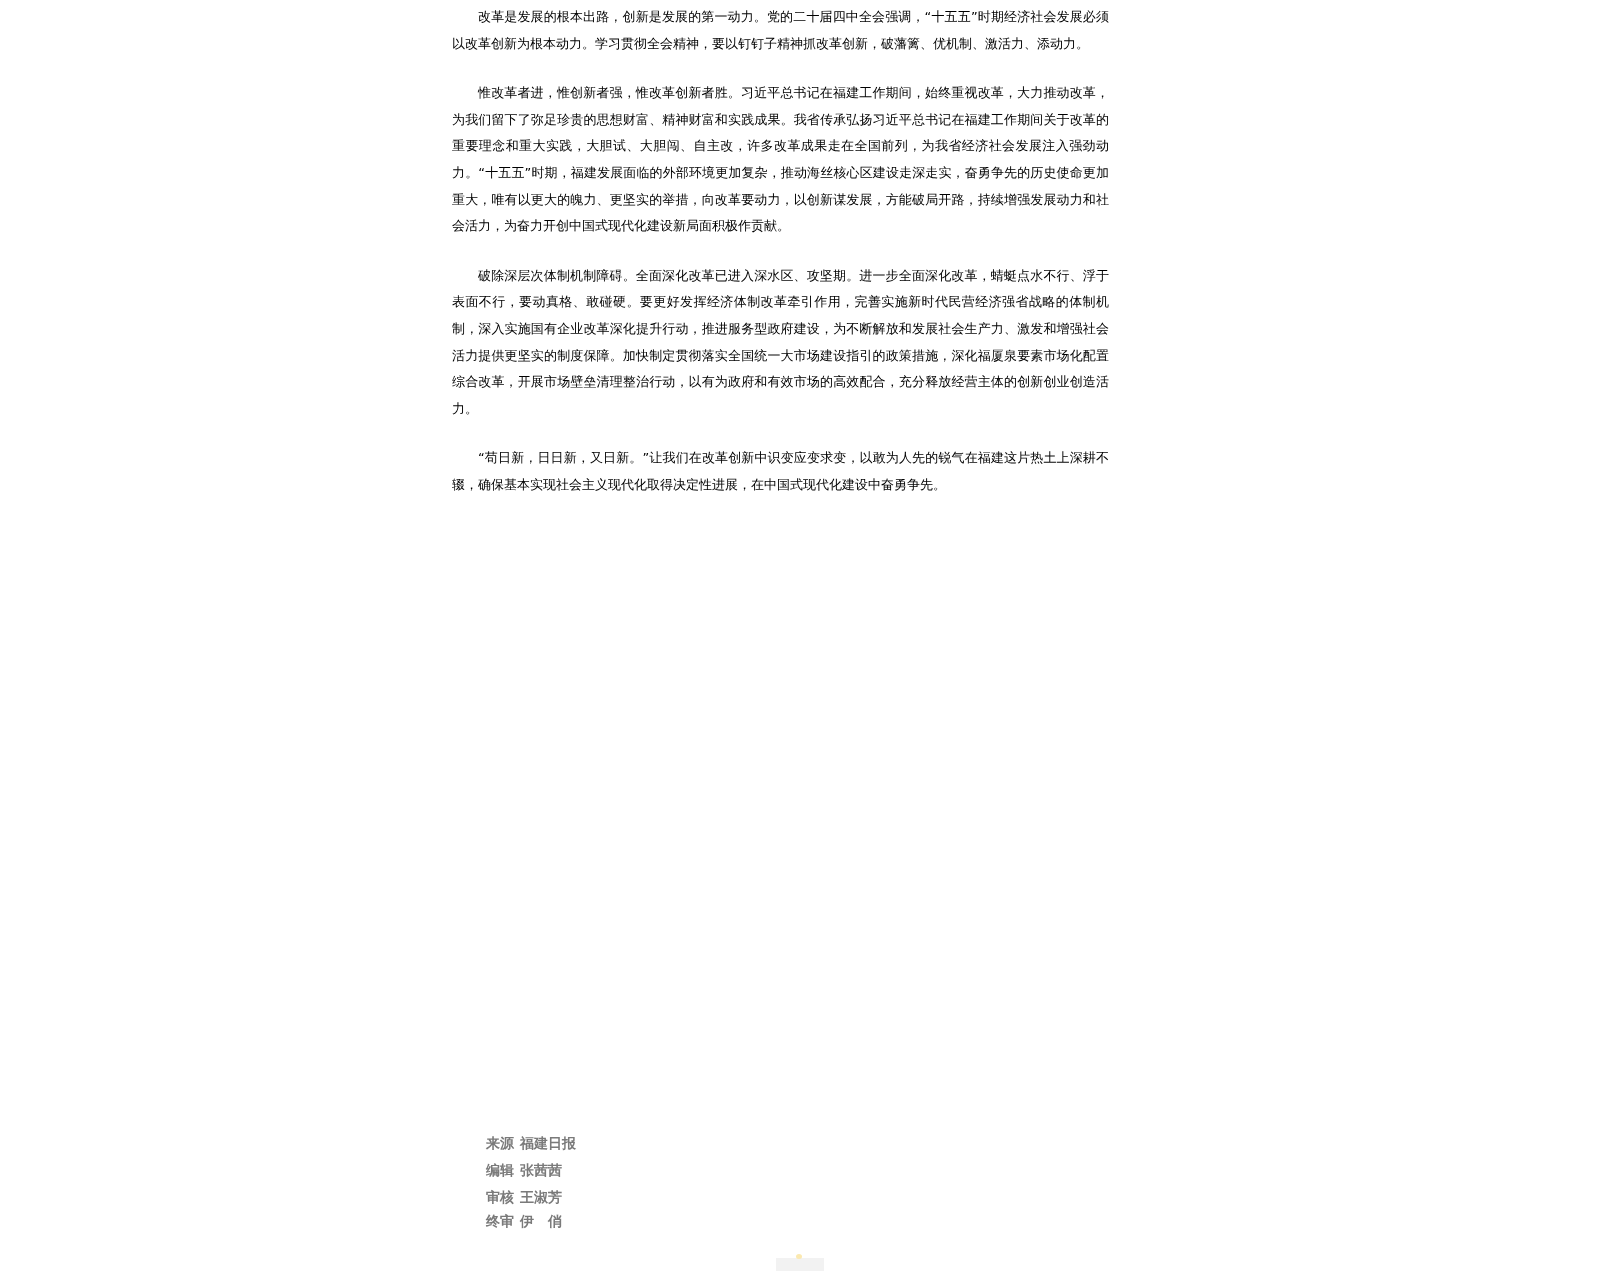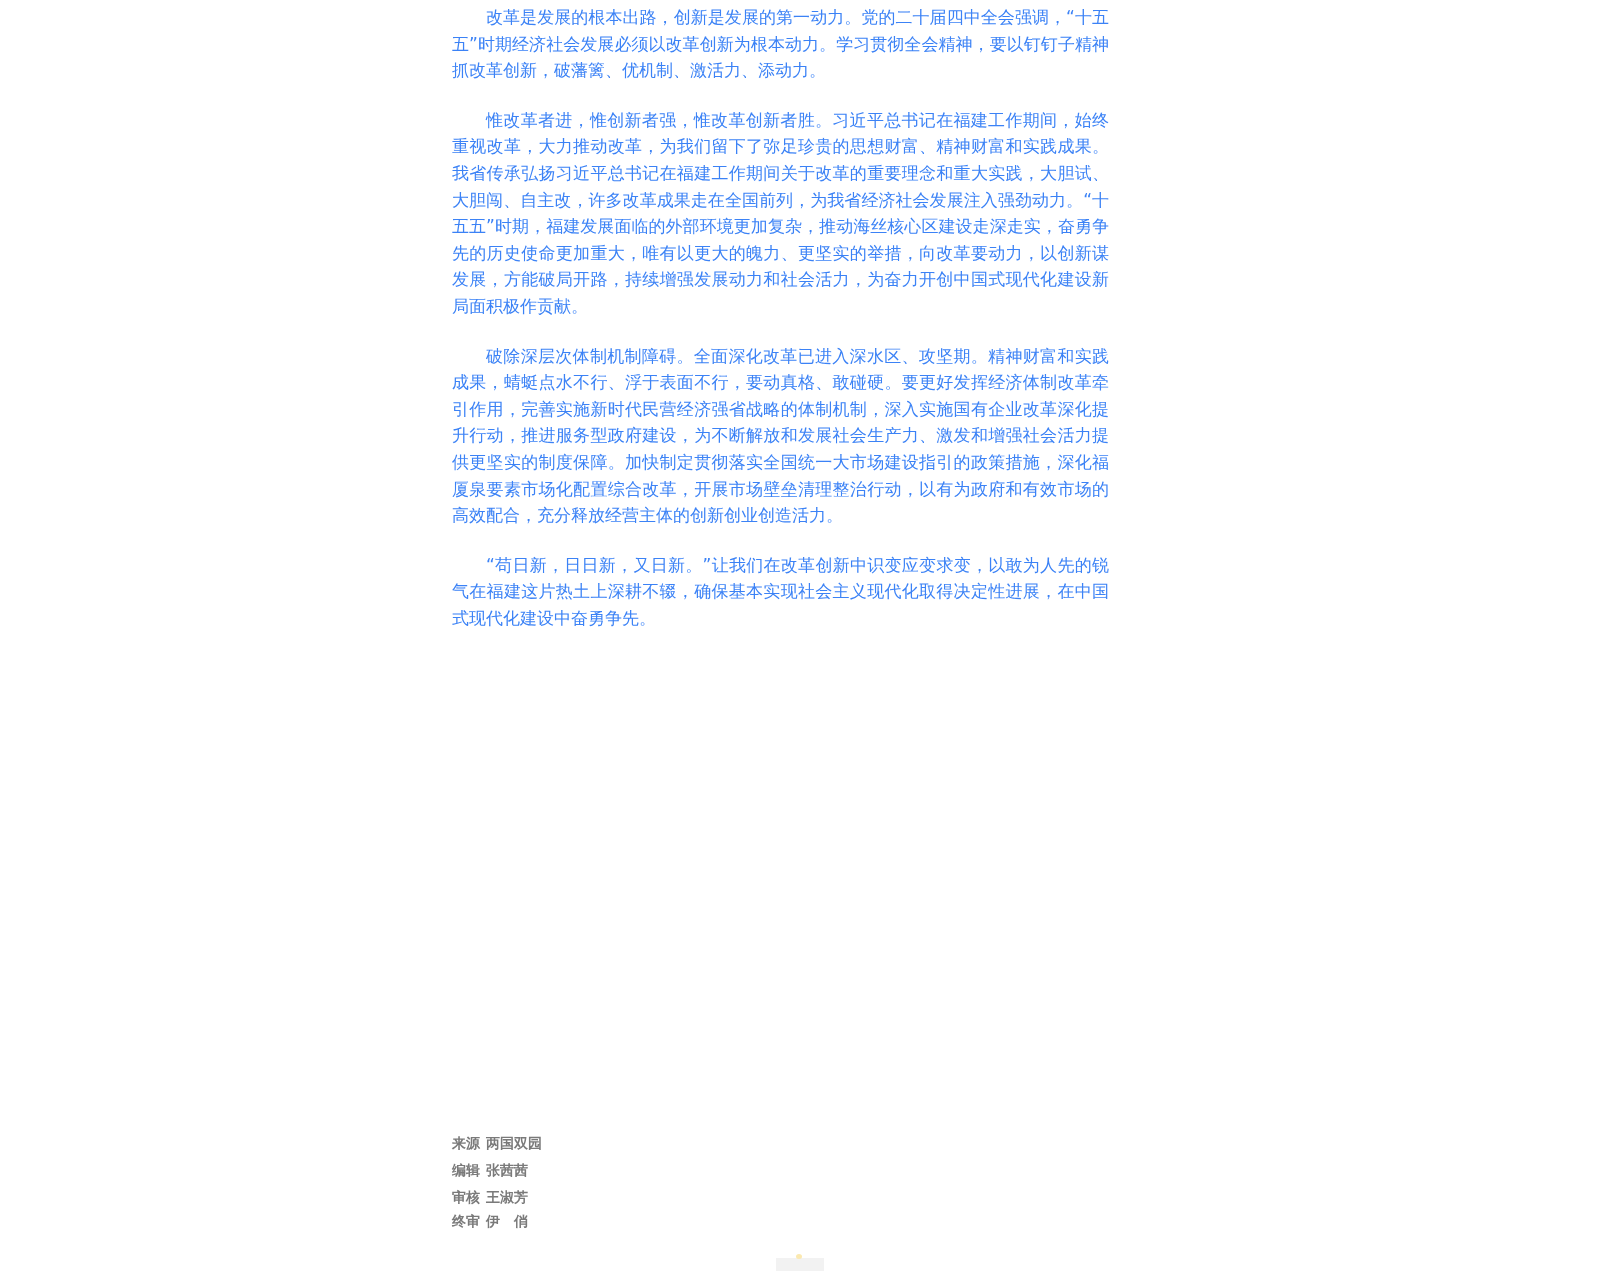--- a/index.html
+++ b/index.html
@@ -15,41 +15,41 @@
       font-family: "DejaVu Sans", "Liberation Sans", sans-serif;
     }
     .article {
       position: absolute;
       left: 452px;
       top: 4px;
       width: 665px;
     }
     .para {
       margin: 0 8px 23px 0;
-      font-size: 17px;
+      font-size: 13px;
       line-height: 26.6px;
-      color: #3b82f6;
+      color: #000000;
       text-indent: 2em;
       text-align: justify;
       letter-spacing: 0px;
     }
     .credits {
       position: absolute;
       left: 452px;
       top: 1130px;
     }
     .credit-line {
       font-size: 14px;
       font-weight: bold;
       color: #7a7a7a;
       line-height: 27px;
       white-space: pre;
     }
     .credit-line.last { line-height: 20px; }
-    .credit-label { margin-right: 6px; }
+    .credit-label { margin-right: 6px; margin-left: 34px; }
     .bottom-widget {
       position: absolute;
       left: 776px;
       top: 1258px;
       width: 48px;
       height: 13px;
       background: #f2f2f2;
     }
     .bottom-widget .dot {
       position: absolute;
@@ -60,26 +60,26 @@
       border-radius: 50%;
       background: #fbe9b0;
     }
   </style>
 </head>
 <body>
 
 <div class="article">
   <p class="para">改革是发展的根本出路，创新是发展的第一动力。党的二十届四中全会强调，“十五五”时期经济社会发展必须以改革创新为根本动力。学习贯彻全会精神，要以钉钉子精神抓改革创新，破藩篱、优机制、激活力、添动力。</p>
   <p class="para">惟改革者进，惟创新者强，惟改革创新者胜。习近平总书记在福建工作期间，始终重视改革，大力推动改革，为我们留下了弥足珍贵的思想财富、精神财富和实践成果。我省传承弘扬习近平总书记在福建工作期间关于改革的重要理念和重大实践，大胆试、大胆闯、自主改，许多改革成果走在全国前列，为我省经济社会发展注入强劲动力。“十五五”时期，福建发展面临的外部环境更加复杂，推动海丝核心区建设走深走实，奋勇争先的历史使命更加重大，唯有以更大的魄力、更坚实的举措，向改革要动力，以创新谋发展，方能破局开路，持续增强发展动力和社会活力，为奋力开创中国式现代化建设新局面积极作贡献。</p>
-  <p class="para">破除深层次体制机制障碍。全面深化改革已进入深水区、攻坚期。精神财富和实践成果，蜻蜓点水不行、浮于表面不行，要动真格、敢碰硬。要更好发挥经济体制改革牵引作用，完善实施新时代民营经济强省战略的体制机制，深入实施国有企业改革深化提升行动，推进服务型政府建设，为不断解放和发展社会生产力、激发和增强社会活力提供更坚实的制度保障。加快制定贯彻落实全国统一大市场建设指引的政策措施，深化福厦泉要素市场化配置综合改革，开展市场壁垒清理整治行动，以有为政府和有效市场的高效配合，充分释放经营主体的创新创业创造活力。</p>
+  <p class="para">破除深层次体制机制障碍。全面深化改革已进入深水区、攻坚期。进一步全面深化改革，蜻蜓点水不行、浮于表面不行，要动真格、敢碰硬。要更好发挥经济体制改革牵引作用，完善实施新时代民营经济强省战略的体制机制，深入实施国有企业改革深化提升行动，推进服务型政府建设，为不断解放和发展社会生产力、激发和增强社会活力提供更坚实的制度保障。加快制定贯彻落实全国统一大市场建设指引的政策措施，深化福厦泉要素市场化配置综合改革，开展市场壁垒清理整治行动，以有为政府和有效市场的高效配合，充分释放经营主体的创新创业创造活力。</p>
   <p class="para">“苟日新，日日新，又日新。”让我们在改革创新中识变应变求变，以敢为人先的锐气在福建这片热土上深耕不辍，确保基本实现社会主义现代化取得决定性进展，在中国式现代化建设中奋勇争先。</p>
 </div>
 
 <div class="credits">
-  <div class="credit-line"><span class="credit-label">来源</span><span>两国双园</span></div>
+  <div class="credit-line"><span class="credit-label">来源</span><span>福建日报</span></div>
   <div class="credit-line"><span class="credit-label">编辑</span><span>张茜茜</span></div>
   <div class="credit-line"><span class="credit-label">审核</span><span>王淑芳</span></div>
   <div class="credit-line last"><span class="credit-label">终审</span><span>伊　俏</span></div>
 </div>
 
 <div class="bottom-widget">
   <span class="dot"></span>
 </div>
 
 </body></html>

